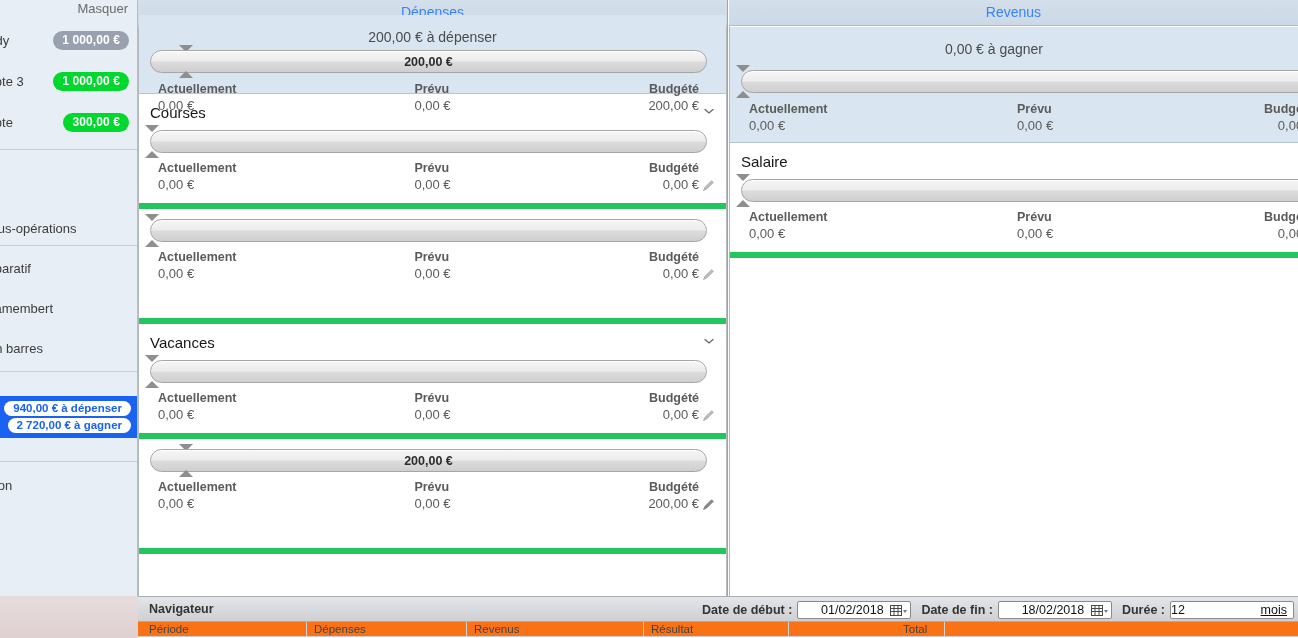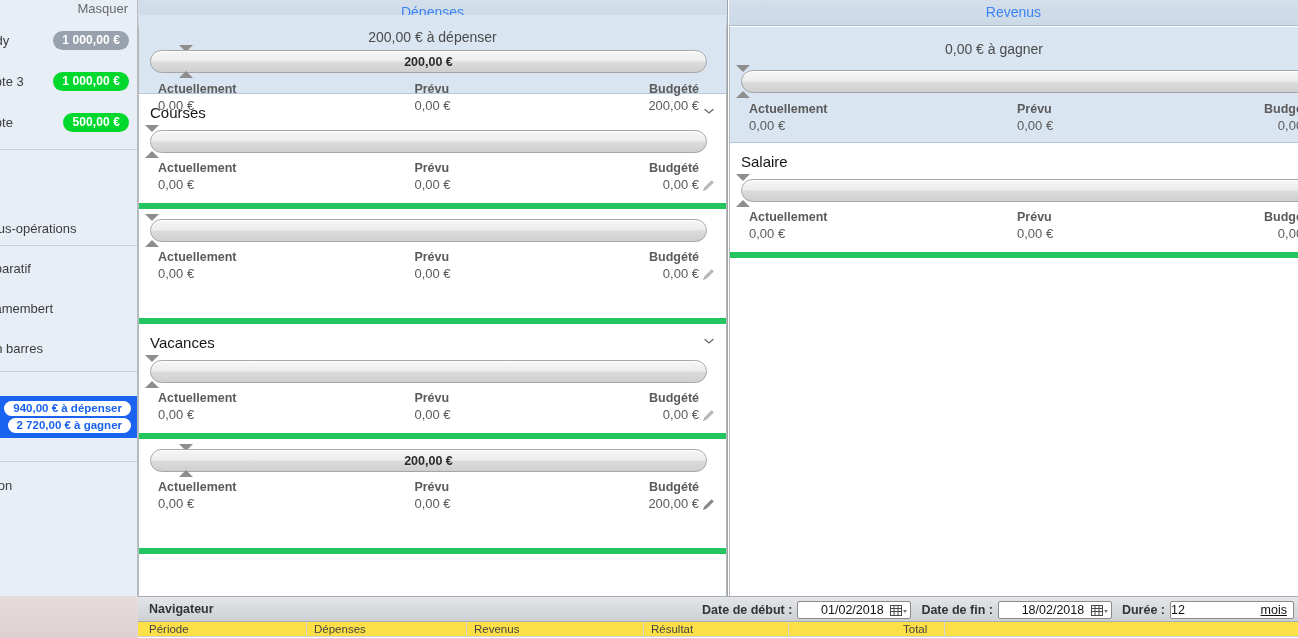--- a/index.html
+++ b/index.html
@@ -117,21 +117,21 @@
   .datefield .dval { flex: 1; text-align: center; font-size: 12.5px; color: #121212;
                      padding-right: 4px; }
   .calicon { position: absolute; right: 3px; top: 2px; width: 17px; height: 13px; }
   .durfield {
     position: relative; width: 124px; height: 18px; background: #ffffff;
     border: 1px solid #8b8b8b; border-radius: 2px; display: flex; align-items: center;
   }
   .durfield .dv { font-size: 12.5px; color: #121212; }
   .durfield .du { position: absolute; right: 6px; font-size: 12.5px; color: #121212; text-decoration: underline; }
 
-  #tablehead { position: relative; height: 15px; background: #fde047;
+  #tablehead { position: relative; height: 15px; background: #f97316;
                border-bottom: 1px solid #cfcfcf; }
   .th { position: absolute; top: 0; font-size: 11.5px; color: #444; line-height: 15px; }
   .thsep { position: absolute; top: 0; width: 1px; height: 15px; background: #d2d2d2; }
 
   #leftbottom { position: absolute; left: 0; top: 596px; width: 138px; height: 42px;
                 background: #dcdcdc; border-right: 1px solid #b9bcbe; }
   #leftbottom .pinkstrip { position: absolute; left:0; top: 0; width: 138px; height: 42px;
                            background: linear-gradient(#e7dcdc,#ded0d0); }
 </style>
 </head>
@@ -145,21 +145,21 @@
     <div class="sb-row" style="top:20px">
       <span class="sb-label">ardy</span>
       <span class="badge gray">1 000,00 €</span>
     </div>
     <div class="sb-row" style="top:61px">
       <span class="sb-label">mpte 3</span>
       <span class="badge green">1 000,00 €</span>
     </div>
     <div class="sb-row" style="top:102px">
       <span class="sb-label">mpte</span>
-      <span class="badge green">500,00 €</span>
+      <span class="badge green">300,00 €</span>
     </div>
 
     <div class="sb-sep" style="top:149px"></div>
 
     <div class="sb-item" style="top:221px; left:-16px">
       <span>sous-opérations</span>
     </div>
     <div class="sb-sep" style="top:245px"></div>
     <div class="sb-item" style="top:261px; left:-16px">
       <span>mparatif</span>

